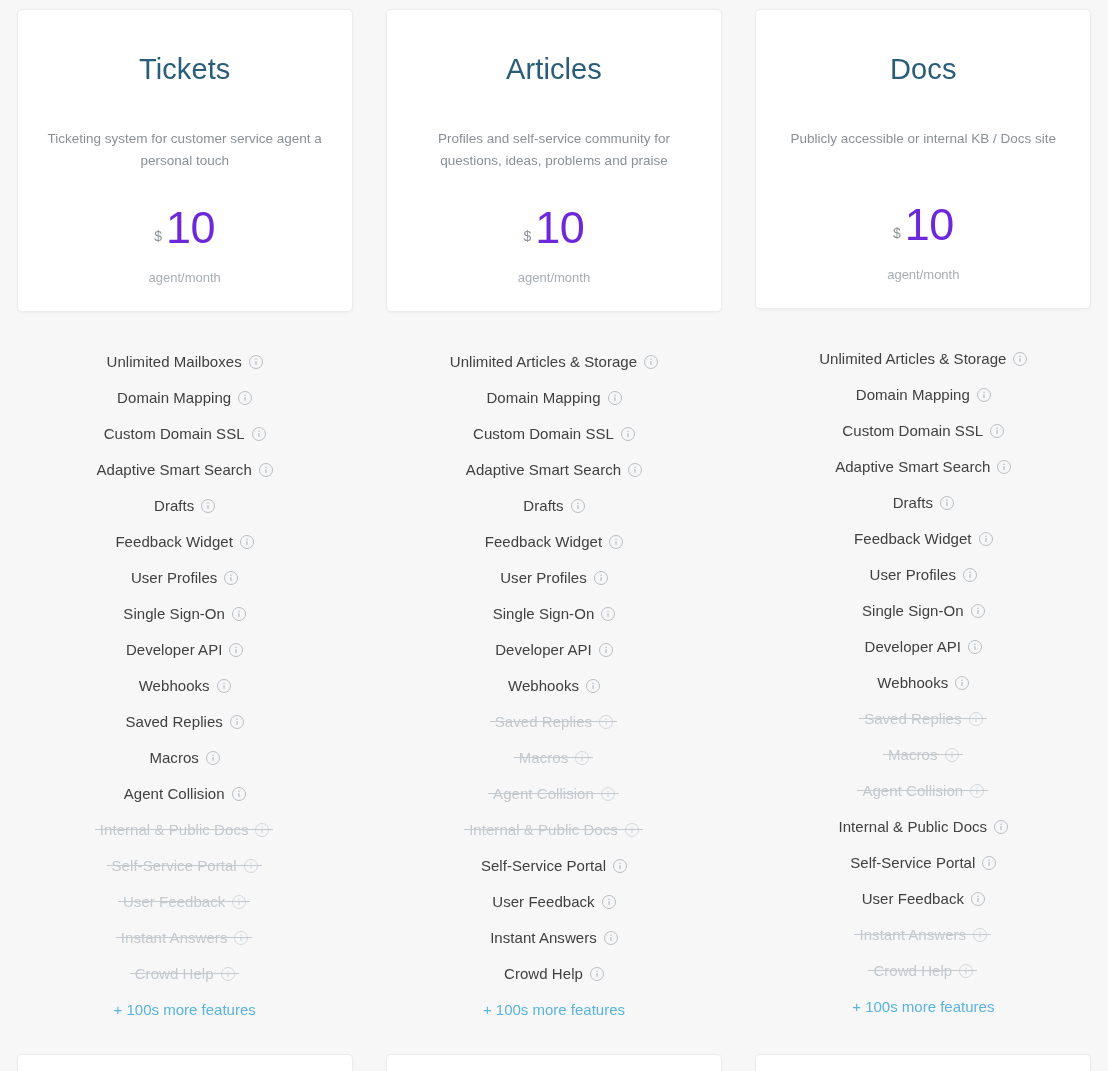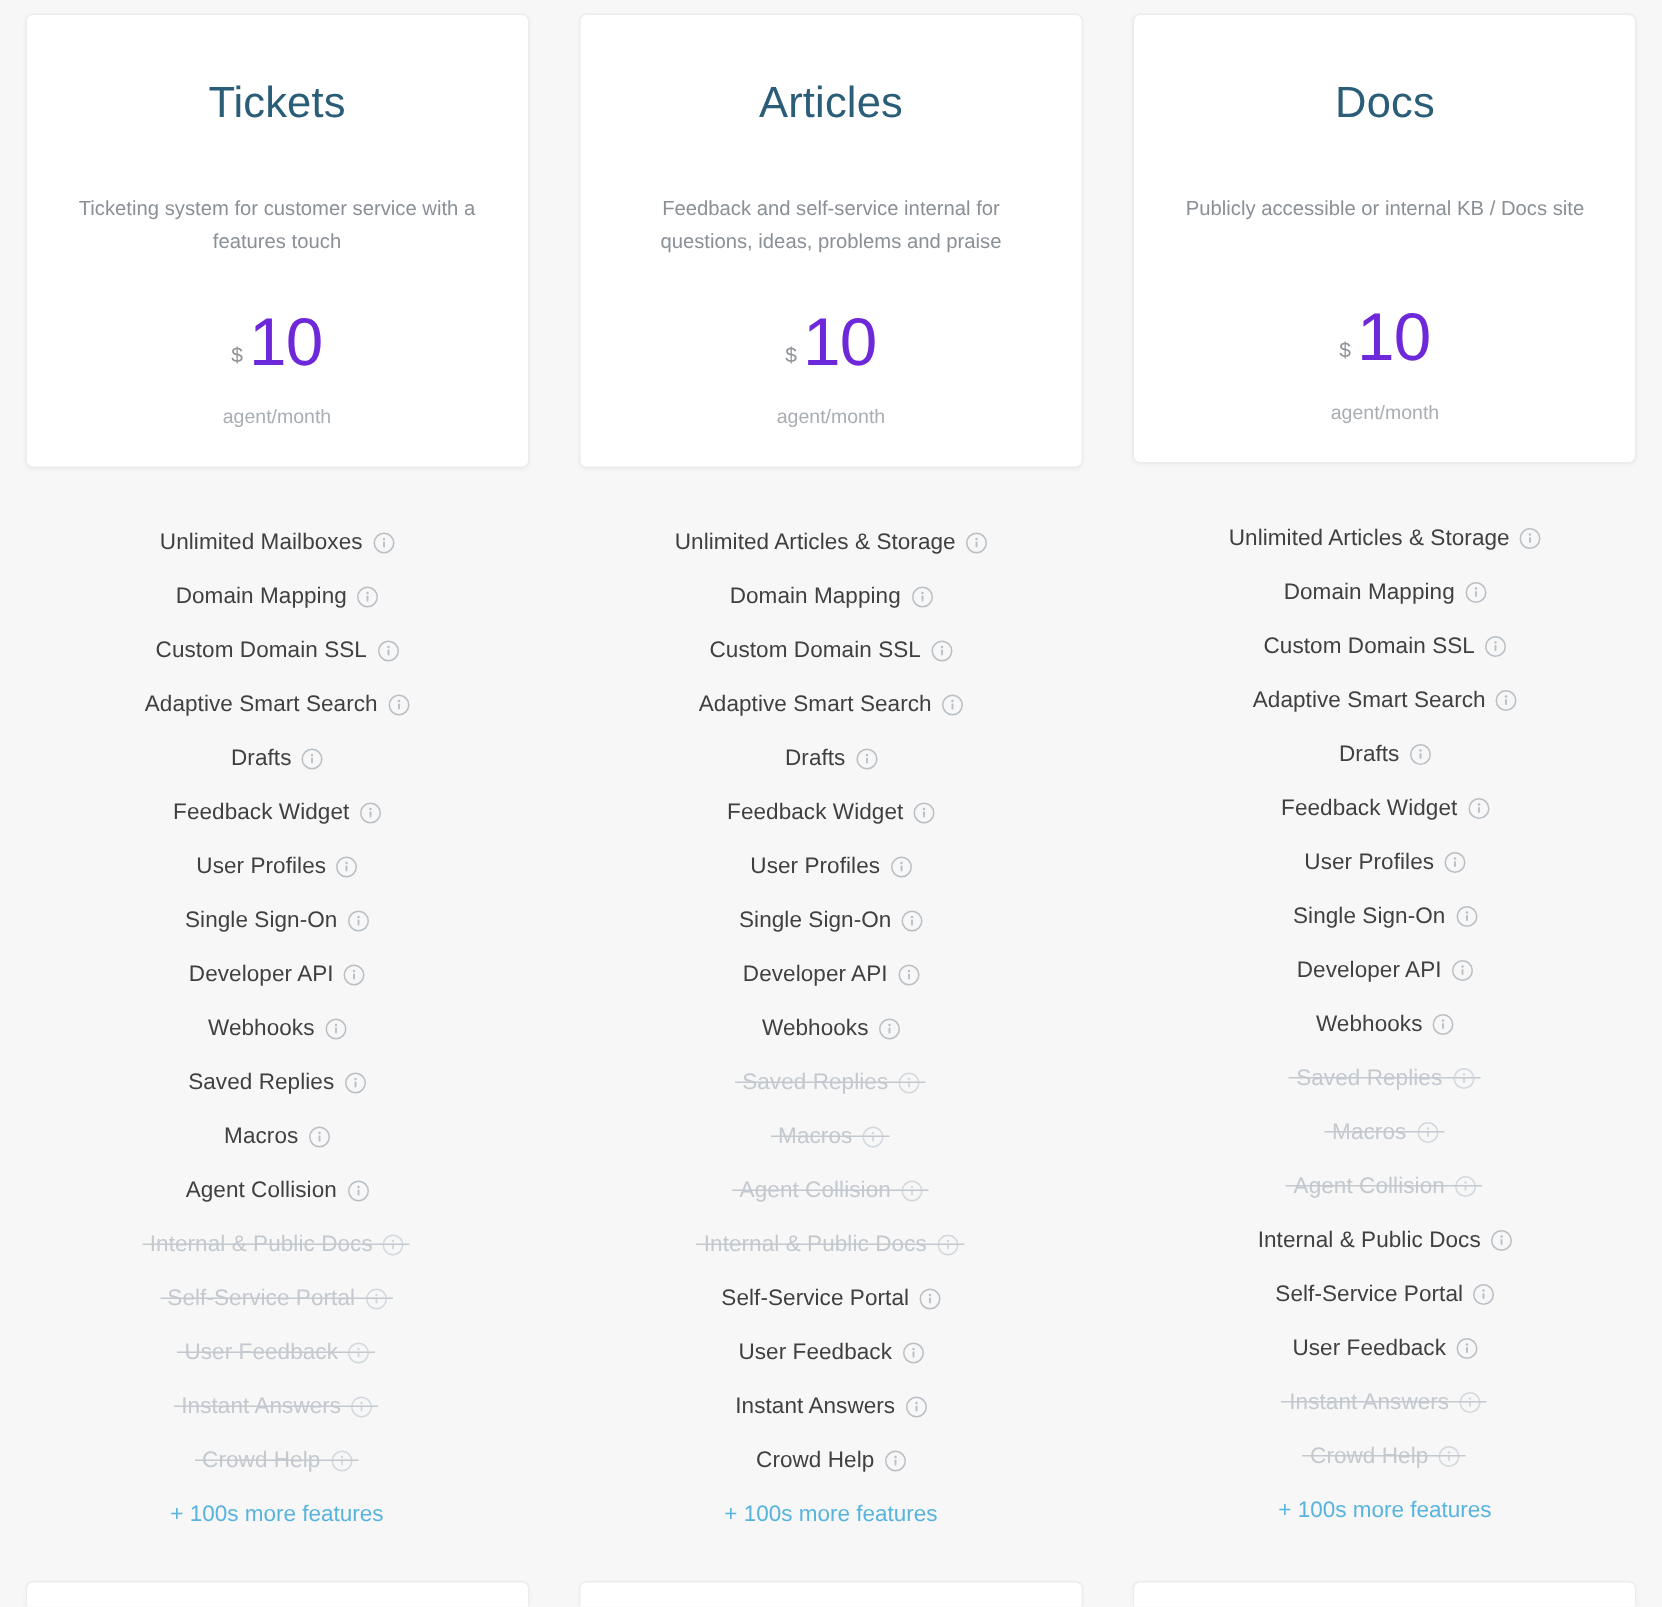--- a/index.html
+++ b/index.html
@@ -219,21 +219,21 @@
 </style>
 </head>
 <body>
 
 <div class="pricing-page">
 
   <div class="plan-columns" id="plan-columns">
       <div class="plan-column">
         <div class="plan-card">
           <div class="plan-title">Tickets</div>
-          <div class="plan-desc">Ticketing system for customer service with a features touch</div>
+          <div class="plan-desc">Ticketing system for customer service agent a personal touch</div>
           <div class="plan-price-block">
             <div class="plan-price-row">
               <span class="plan-currency">$</span>
               <span class="plan-amount">10</span>
             </div>
             <div class="plan-period">agent/month</div>
           </div>
         </div>
         <div class="feature-list">
           <div class="feature-row">
@@ -435,21 +435,21 @@
             </span>
           </div>
           <div class="more-features-row">
             <a class="more-features-link" href="#">+ 100s more features</a>
           </div>
         </div>
       </div>
       <div class="plan-column">
         <div class="plan-card">
           <div class="plan-title">Articles</div>
-          <div class="plan-desc">Feedback and self-service internal for questions, ideas, problems and praise</div>
+          <div class="plan-desc">Profiles and self-service community for questions, ideas, problems and praise</div>
           <div class="plan-price-block">
             <div class="plan-price-row">
               <span class="plan-currency">$</span>
               <span class="plan-amount">10</span>
             </div>
             <div class="plan-period">agent/month</div>
           </div>
         </div>
         <div class="feature-list">
           <div class="feature-row">

